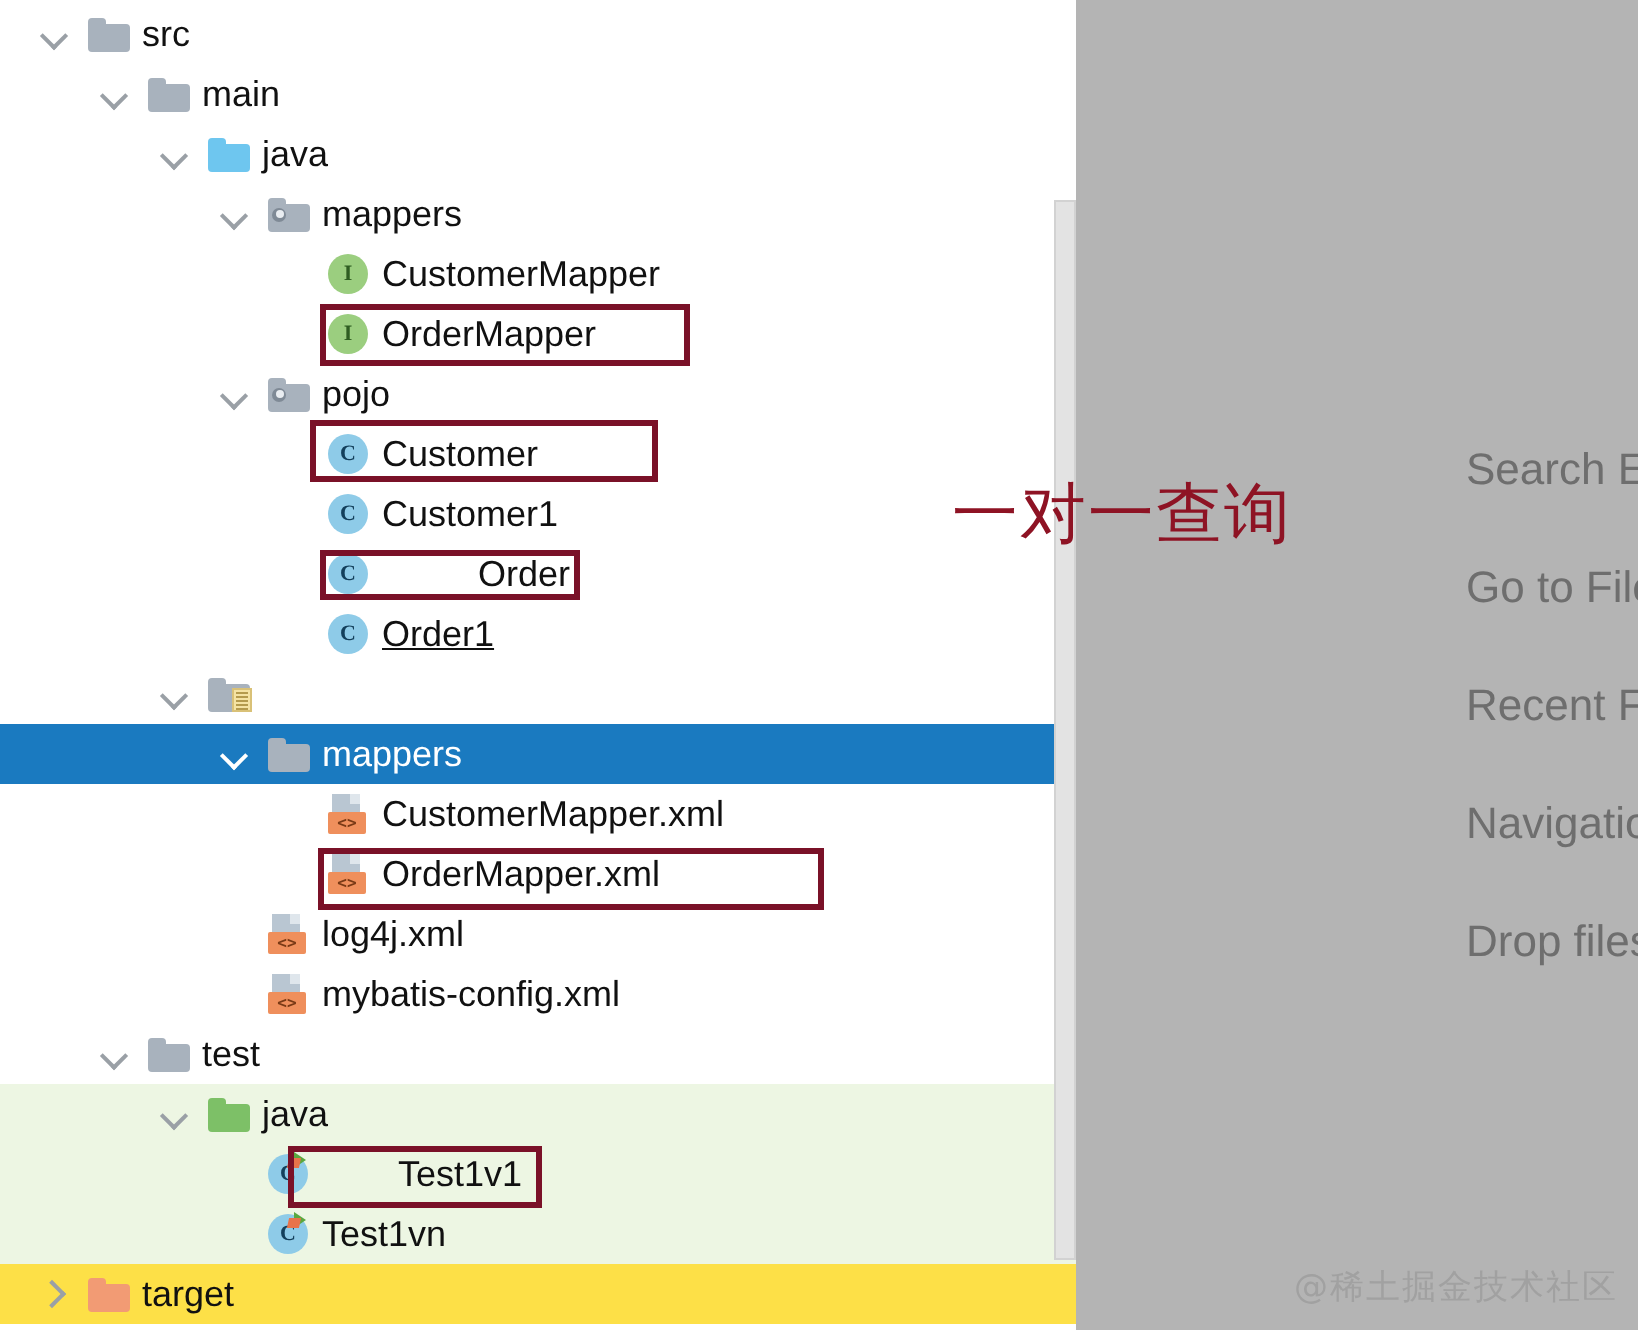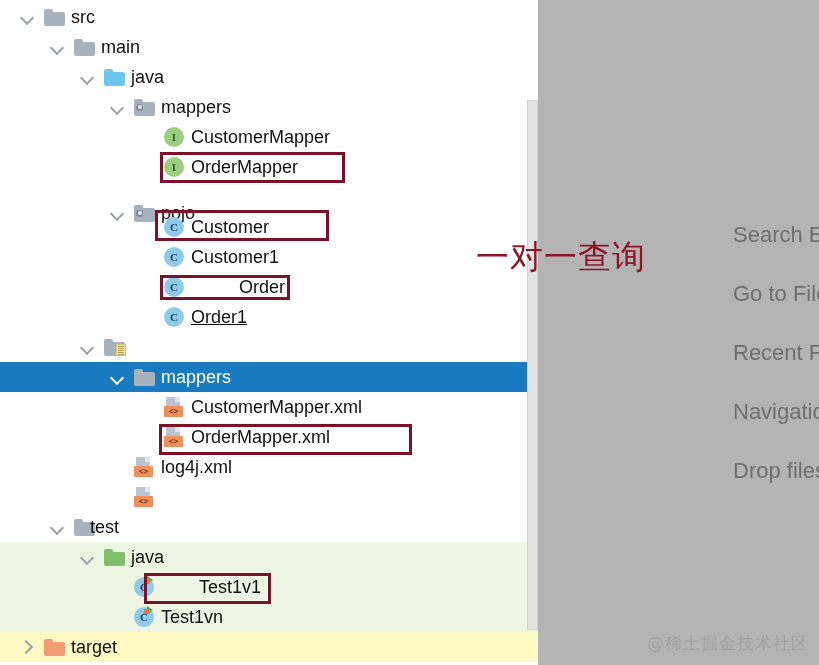--- a/index.html
+++ b/index.html
@@ -18,21 +18,21 @@
   }
   .row{
     position:absolute;left:0;width:538px;height:30px;
     display:flex;align-items:center;
     font-size:18px;color:#111111;white-space:nowrap;
   }
   .row .lbl{line-height:30px;}
   .row.sel{background:#1a7ac0;}
   .row.sel .lbl{color:#ffffff;}
   .row.green{background:#edf6e3;}
-  .row.yellow{background:#fef9c3;}
+  .row.yellow{background:#fde047;}
 
   
   .chev{
     position:absolute;width:18px;height:18px;
   }
   .chev:before{
     content:"";position:absolute;left:4px;top:5px;
     width:8px;height:8px;border-right:2px solid #9aa0a6;border-bottom:2px solid #9aa0a6;
     transform:rotate(45deg);
   }
@@ -193,21 +193,21 @@
             <span class="disc">I</span>
           </span>
           <span class="lbl" style="position: absolute; left: 191px;">CustomerMapper</span>
         </div>
         <div class="row" style="top: 152px;">
           <span class="ciIcon iface" style="left: 164px;">
             <span class="disc">I</span>
           </span>
           <span class="lbl" style="position: absolute; left: 191px;">OrderMapper</span>
         </div>
-        <div class="row" style="top: 198px; text-align: right;">
+        <div class="row" style="top: 182px; text-align: right;">
           <span class="chev" style="left: 108px;"></span>
           <span class="folder" style="left: 134px;">
             <span class="ft"></span>
             <span class="fb"></span>
             <span class="pkg"></span>
           </span>
           <span class="lbl" style="position: absolute; left: 161px;">pojo</span>
         </div>
         <div class="row" style="top: 212px;">
           <span class="ciIcon cls" style="left: 164px;">
@@ -272,28 +272,29 @@
             <span class="tag">&lt;&gt;</span>
           </span>
           <span class="lbl" style="position: absolute; left: 161px;">log4j.xml</span>
         </div>
         <div class="row" style="top: 482px;">
           <span class="xmlIcon" style="left: 134px;">
             <span class="page"></span>
             <span class="fold"></span>
             <span class="tag">&lt;&gt;</span>
           </span>
+          <span class="lbl" style="position: absolute; left: 161px;">mybatis-config.xml</span>
         </div>
         <div class="row" style="top: 512px;">
           <span class="chev" style="left: 48px;"></span>
           <span class="folder" style="left: 74px;">
             <span class="ft"></span>
             <span class="fb"></span>
           </span>
-          <span class="lbl" style="position: absolute; left: 90px;">test</span>
+          <span class="lbl" style="position: absolute; left: 101px;">test</span>
         </div>
         <div class="row green" style="top: 542px;">
           <span class="chev" style="left: 78px;"></span>
           <span class="folder green" style="left: 104px;">
             <span class="ft"></span>
             <span class="fb"></span>
           </span>
           <span class="lbl" style="position: absolute; left: 131px;">java</span>
         </div>
         <div class="row green" style="top: 572px;">

